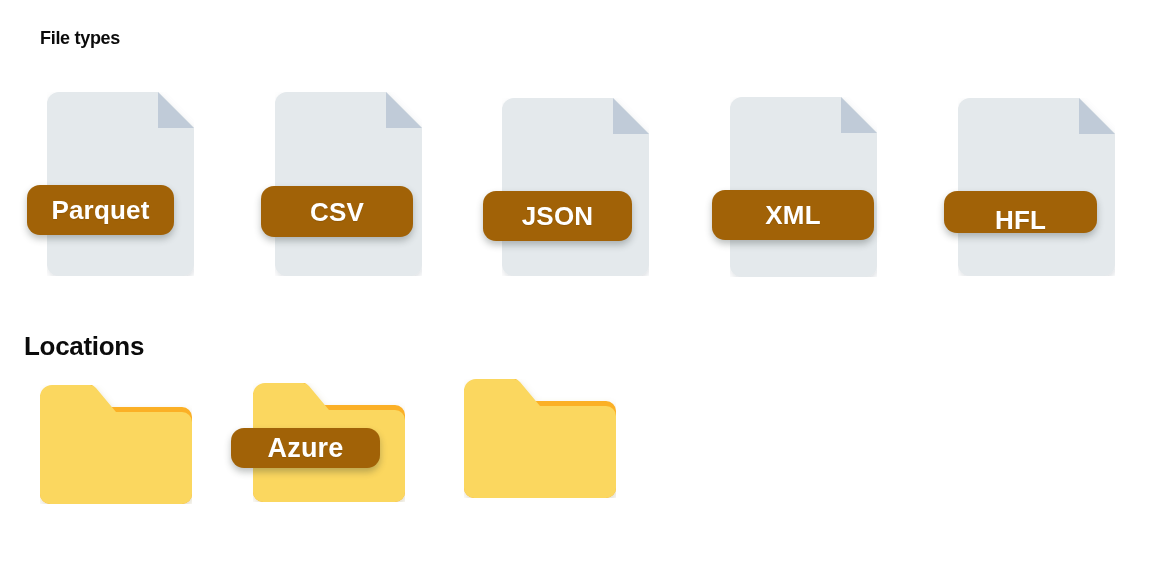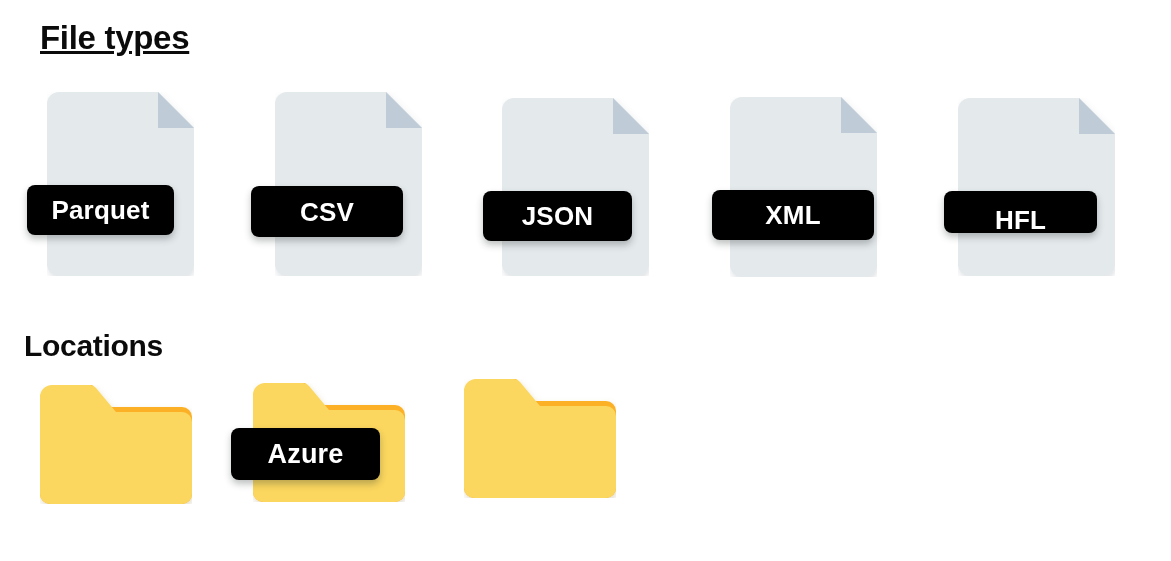--- a/index.html
+++ b/index.html
@@ -29,28 +29,27 @@
     position: absolute;
     font-family: "Liberation Sans", sans-serif;
     font-weight: 700;
     color: #0b0b0b;
     letter-spacing: -0.3px;
     white-space: nowrap;
   }
   #heading-file-types {
     left: 40px;
     top: 21px;
-    font-size: 33px;
+    font-size: 18px;
     line-height: 34px;
-    text-decoration: underline;
   }
   #heading-locations {
     left: 24px;
     top: 329px;
-    font-size: 30px;
+    font-size: 26px;
     line-height: 34px;
   }
 
   
   .item {
     position: absolute;
   }
 
   
   .file-icon {
@@ -71,22 +70,22 @@
   .folder-icon svg {
     display: block;
   }
 
   
   .badge {
     position: absolute;
     display: flex;
     align-items: center;
     justify-content: center;
-    background: #000000;
-    border-radius: 8px;
+    background: #a16207;
+    border-radius: 13px;
     box-shadow: 0 4px 7px rgba(40, 50, 45, 0.30);
     box-sizing: border-box;
   }
   .badge-label {
     color: #ffffff;
     font-family: "Liberation Sans", sans-serif;
     font-weight: 700;
     font-size: 26px;
     line-height: 1;
     letter-spacing: 0.2px;
@@ -131,21 +130,21 @@
             <feDropShadow dx="1" dy="3" stdDeviation="3" flood-color="#8d96a3" flood-opacity="0.30"></feDropShadow>
           </filter>
         </defs>
         <g filter="url(#fshadow2)">
           <path d="M12,0 H111 L147,36 V172 A12,12 0 0 1 135,184 H12 A12,12 0 0 1 0,172 V12 A12,12 0 0 1 12,0 Z" fill="#e4e9ec"></path>
         </g>
         <path d="M111,0 L147,36 H111 Z" fill="#c0cbd8"></path>
       </svg>
     </div>
   </div>
-  <div class="badge" style="left:251px; top:186px; width:152px; height:51px;">
+  <div class="badge" style="left:261px; top:186px; width:152px; height:51px;">
     <span class="badge-label">CSV</span>
   </div>
 
   <div class="item" style="left:502px; top:98px; width:147px; height:178px;">
     <div class="file-icon">
       <svg width="147" height="178" viewBox="0 0 147 178" xmlns="http://www.w3.org/2000/svg">
         <defs>
           <filter id="fshadow3" x="-25%" y="-25%" width="160%" height="160%">
             <feDropShadow dx="1" dy="3" stdDeviation="3" flood-color="#8d96a3" flood-opacity="0.30"></feDropShadow>
           </filter>
@@ -227,21 +226,21 @@
           </filter>
         </defs>
         <g filter="url(#dshadow2)">
           <path d="M10,10 A10,10 0 0 1 20,0 H52 L70,22 H142 A10,10 0 0 1 152,32 V109 A10,10 0 0 1 142,119 H10 A10,10 0 0 1 0,109 V10 Z" fill="#fbb026"></path>
           <path d="M0,12 A12,12 0 0 1 12,0 H50 A8,8 0 0 1 56,3 L76,27 V109 A10,10 0 0 1 66,119 H10 A10,10 0 0 1 0,109 Z" fill="#fbd75f"></path>
           <path d="M60,27 H142 A10,10 0 0 1 152,37 V109 A10,10 0 0 1 142,119 H60 Z" fill="#fbd75f"></path>
         </g>
       </svg>
     </div>
   </div>
-  <div class="badge folder-badge" style="left:231px; top:428px; width:149px; height:52px;">
+  <div class="badge folder-badge" style="left:231px; top:428px; width:149px; height:40px;">
     <span class="badge-label">Azure</span>
   </div>
 
   <div class="item" style="left:464px; top:379px; width:152px; height:119px;">
     <div class="folder-icon">
       <svg width="152" height="119" viewBox="0 0 152 119" xmlns="http://www.w3.org/2000/svg">
         <defs>
           <filter id="dshadow3" x="-25%" y="-25%" width="160%" height="160%">
             <feDropShadow dx="1" dy="3" stdDeviation="3" flood-color="#9c8a4e" flood-opacity="0.30"></feDropShadow>
           </filter>

